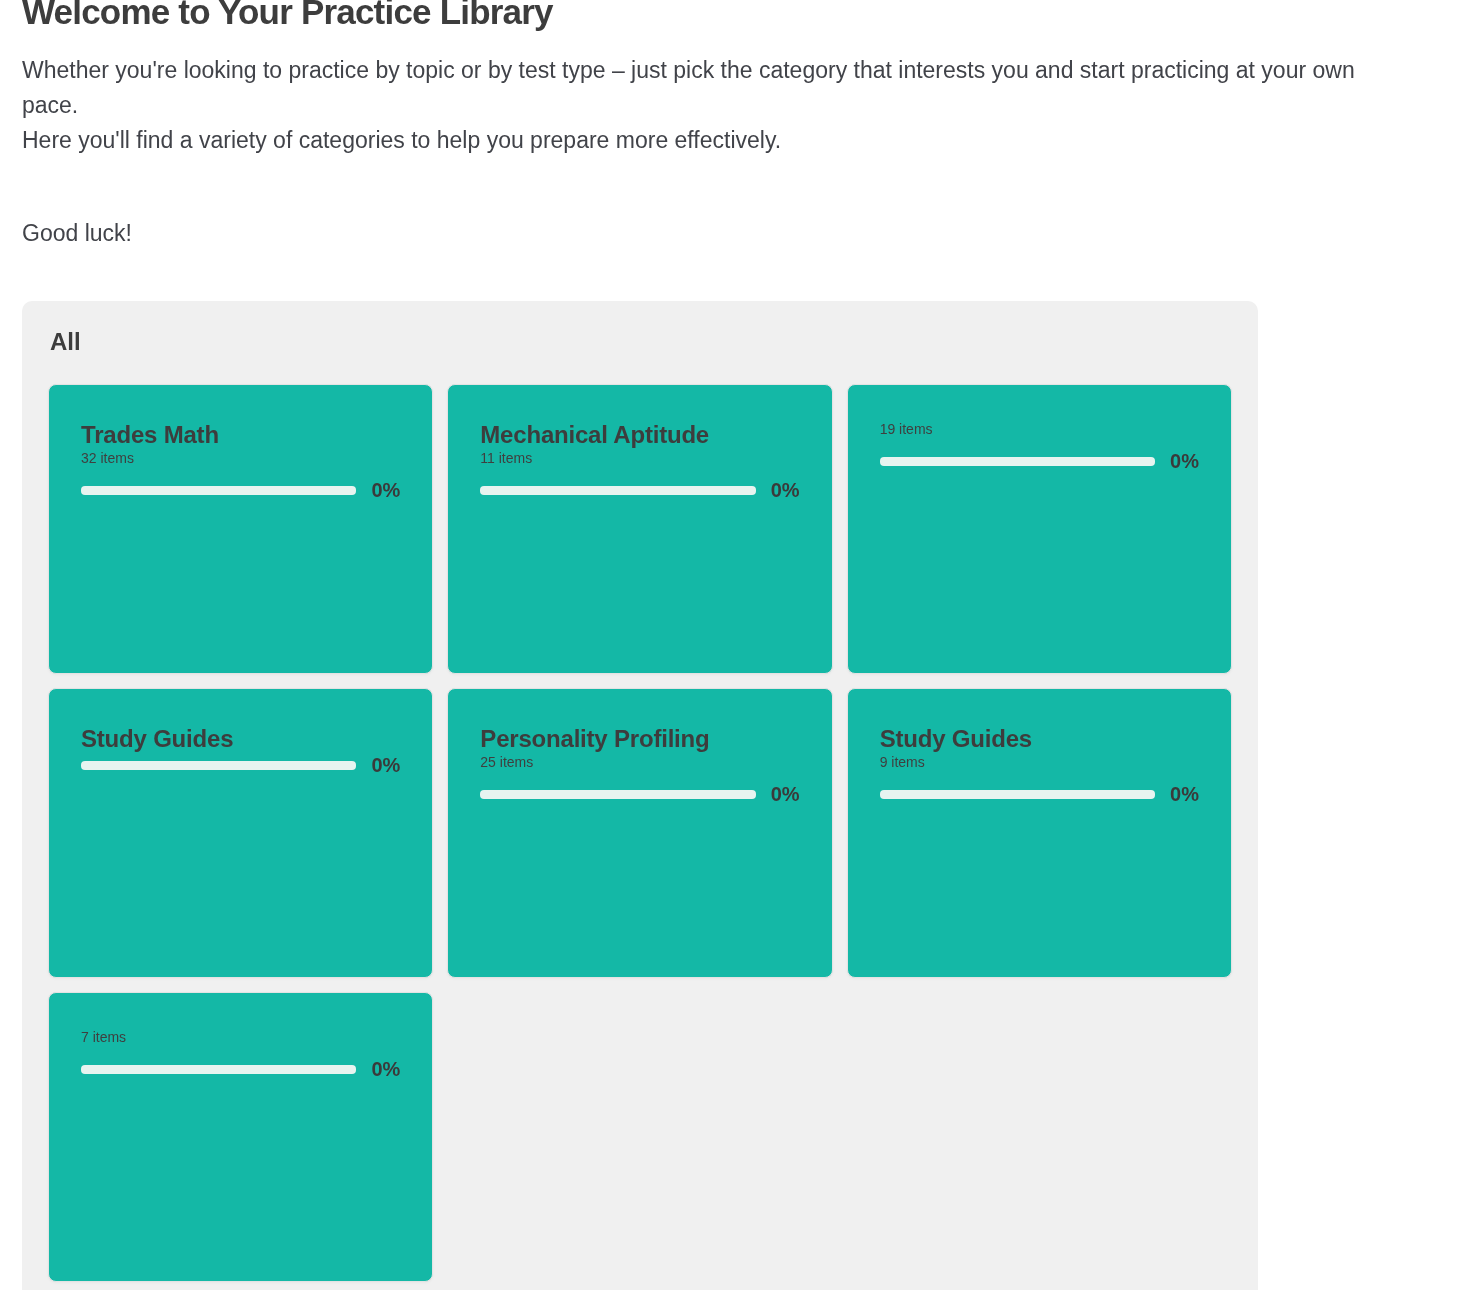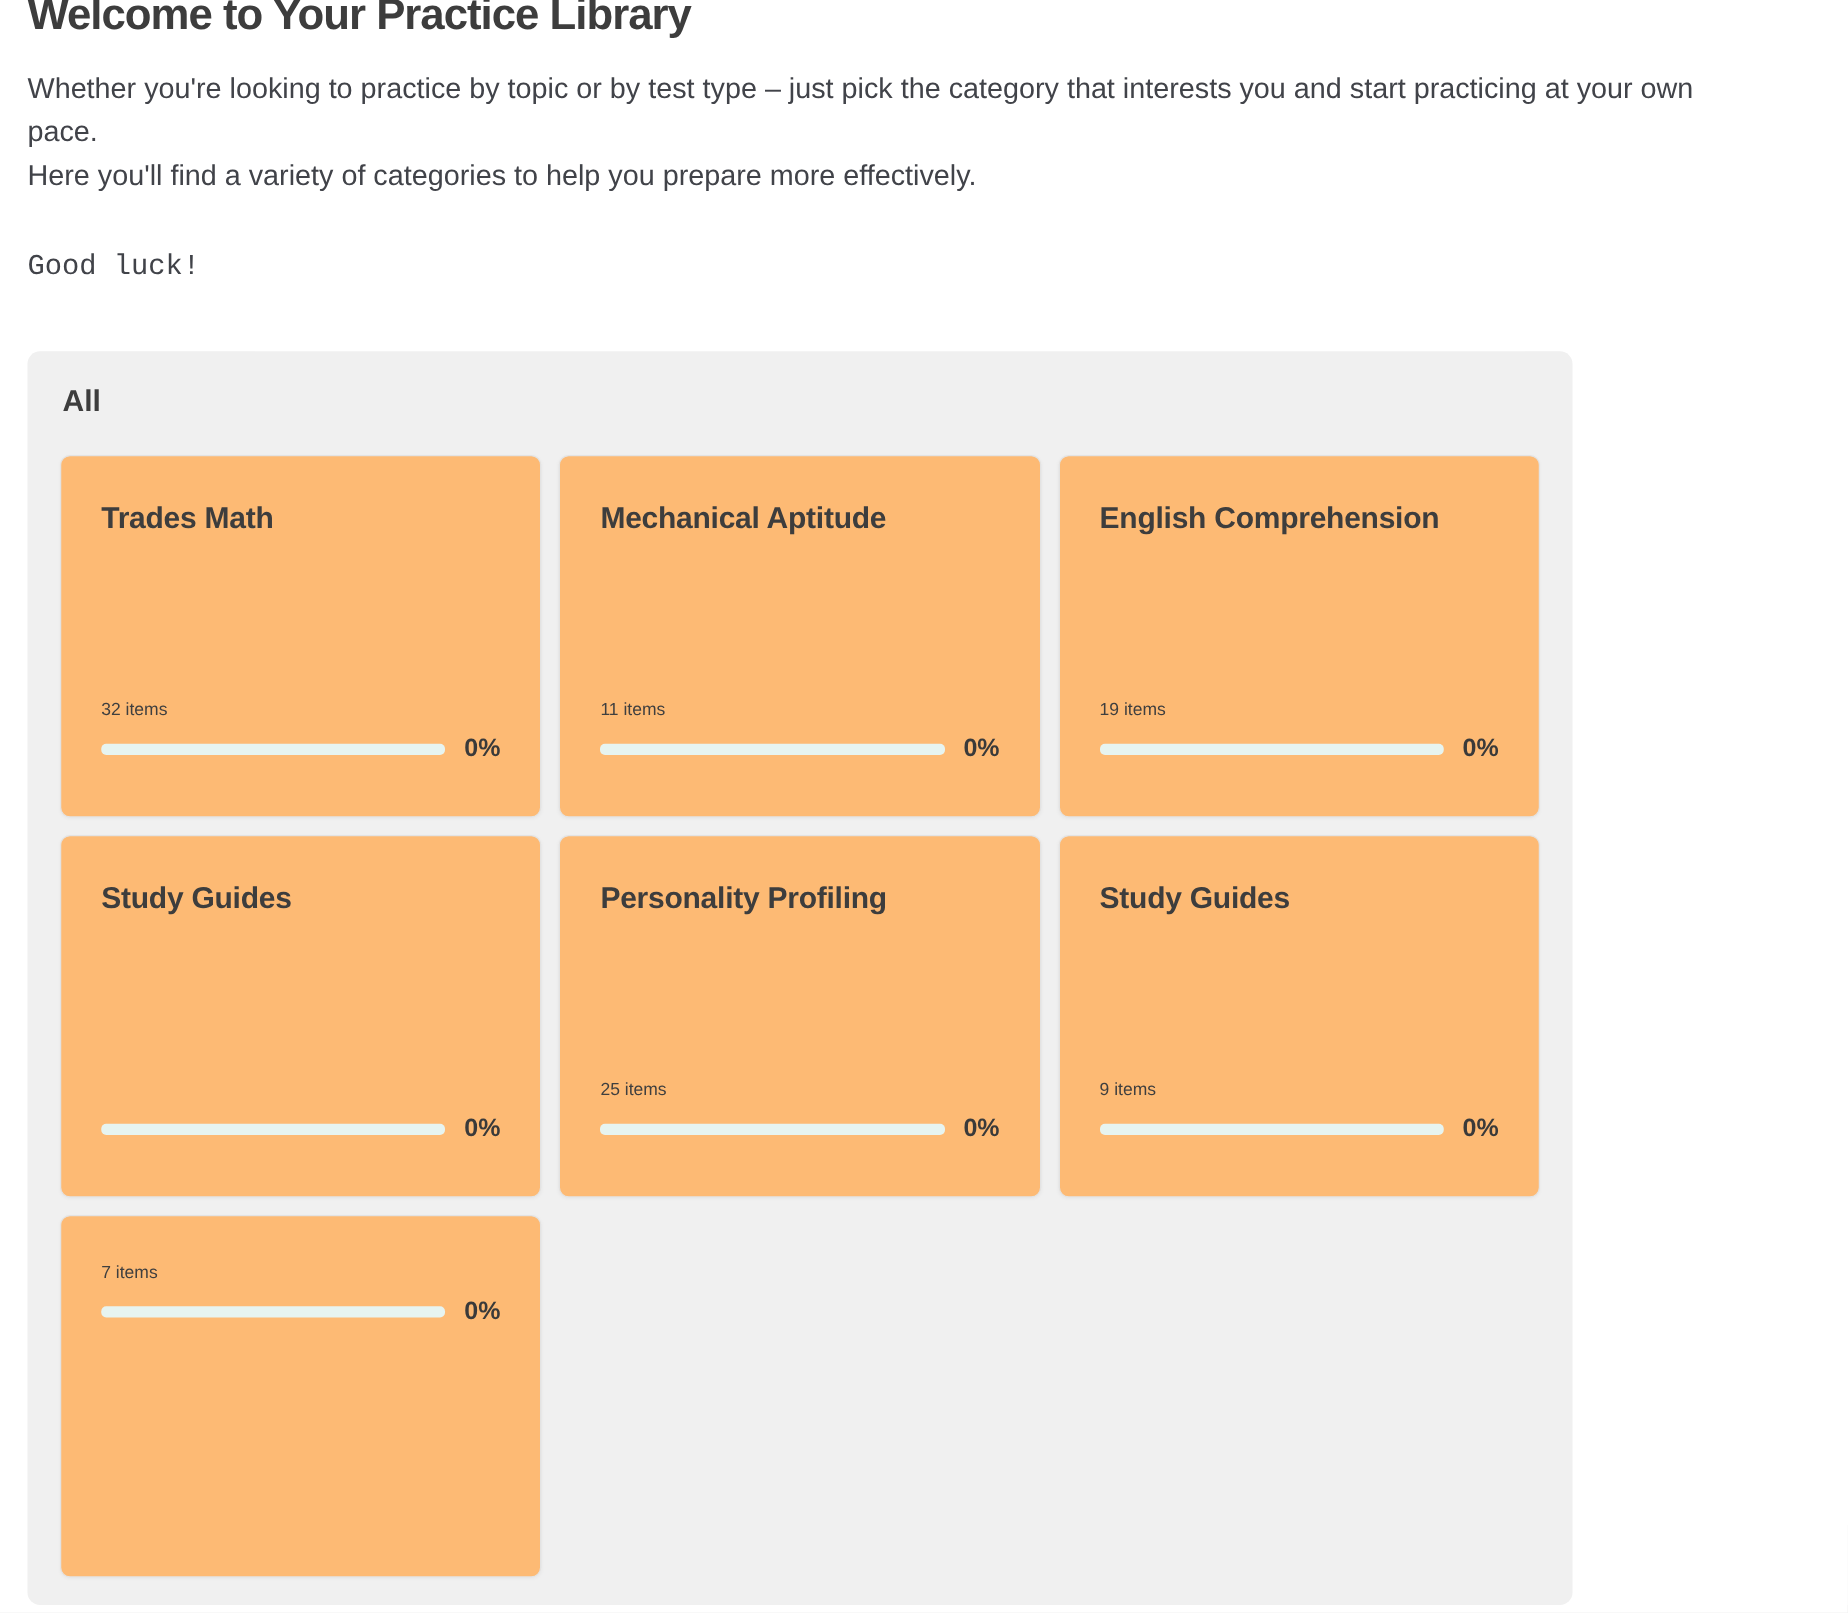--- a/index.html
+++ b/index.html
@@ -26,25 +26,24 @@
   }
   .intro {
     margin-top: 22px;
     font-size: 23px;
     line-height: 35px;
     color: #414349;
     max-width: 1340px;
   }
   .intro .line { display: block; }
   .closing {
-    margin-top: 38px;
+    margin-top: 58px;
     font-size: 23px;
     line-height: 35px;
     color: #414349;
-    font-family: Liberation Mono, monospace;
   }
   .library-panel {
     margin-top: 50px;
     width: 1236px;
     background: #f0f0f0;
     border-radius: 10px;
     padding: 27px 26px 22px 26px;
   }
   .group-label {
     font-size: 24px;
@@ -52,29 +51,29 @@
     color: #3d3d3d;
     padding-left: 2px;
   }
   .cards-grid {
     margin-top: 28px;
     display: grid;
     grid-template-columns: repeat(3, 1fr);
     gap: 14px;
   }
   .category-card {
-    background: #fdba74;
+    background: #14b8a6;
     border: 1px solid #e3e3e3;
     border-radius: 8px;
     box-shadow: 0 1px 3px rgba(0,0,0,0.04);
     height: 290px;
     padding: 36px 32px 42px 32px;
     display: flex;
     flex-direction: column;
-    justify-content: space-between;
+    justify-content: flex-start;
     cursor: pointer;
   }
   .card-title {
     font-size: 24px;
     font-weight: 700;
     letter-spacing: -0.2px;
     color: #3d3d3d;
     line-height: 1.2;
   }
   .card-footer { }
@@ -148,21 +147,20 @@
           <div class="progress-row">
             <div class="progress-track">
                 <div class="progress-fill"></div>
               </div>
             <div class="percent-label">0%</div>
           </div>
         </div>
       </div>
 
       <div class="category-card">
-        <div class="card-title">English Comprehension</div>
         <div class="card-footer">
           <div class="items-label">19 items</div>
           <div class="progress-row">
             <div class="progress-track">
                 <div class="progress-fill"></div>
               </div>
             <div class="percent-label">0%</div>
           </div>
         </div>
       </div>

